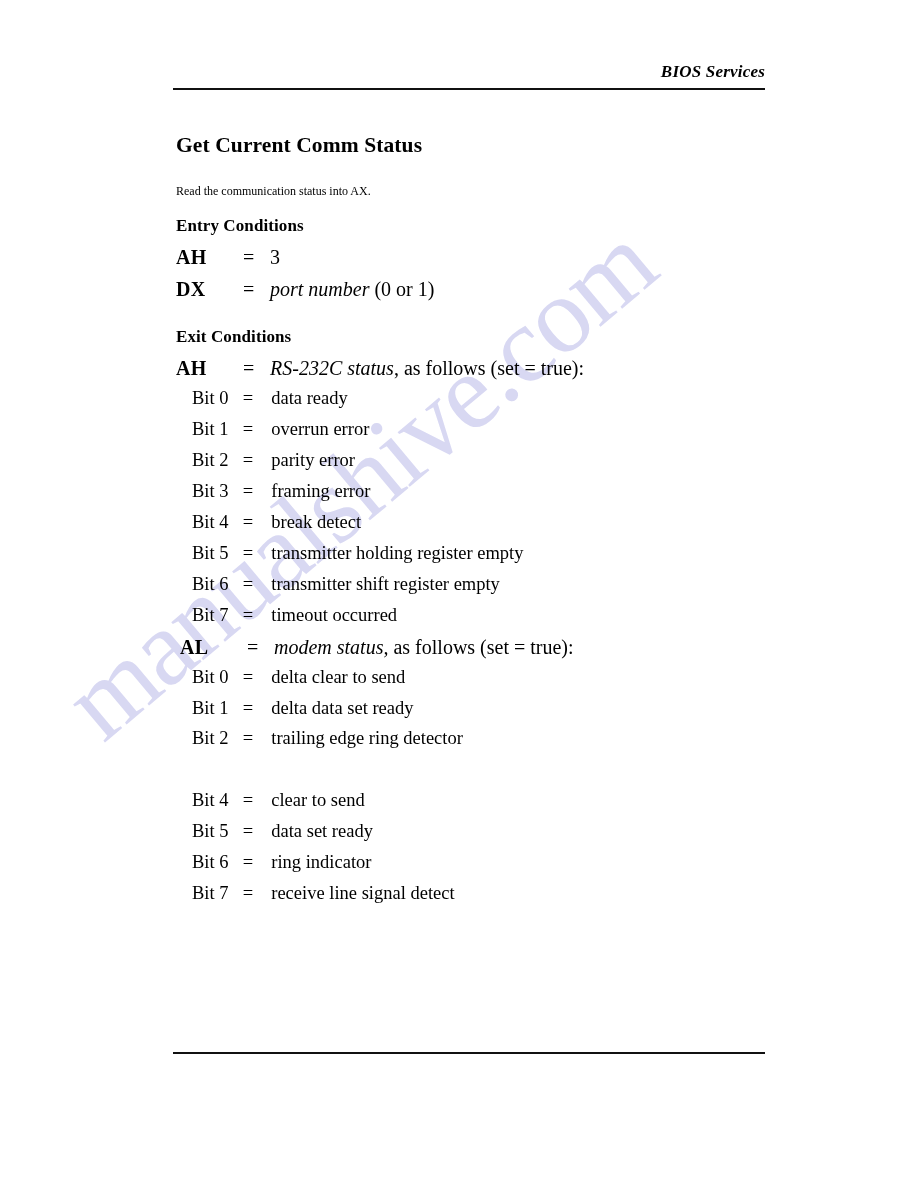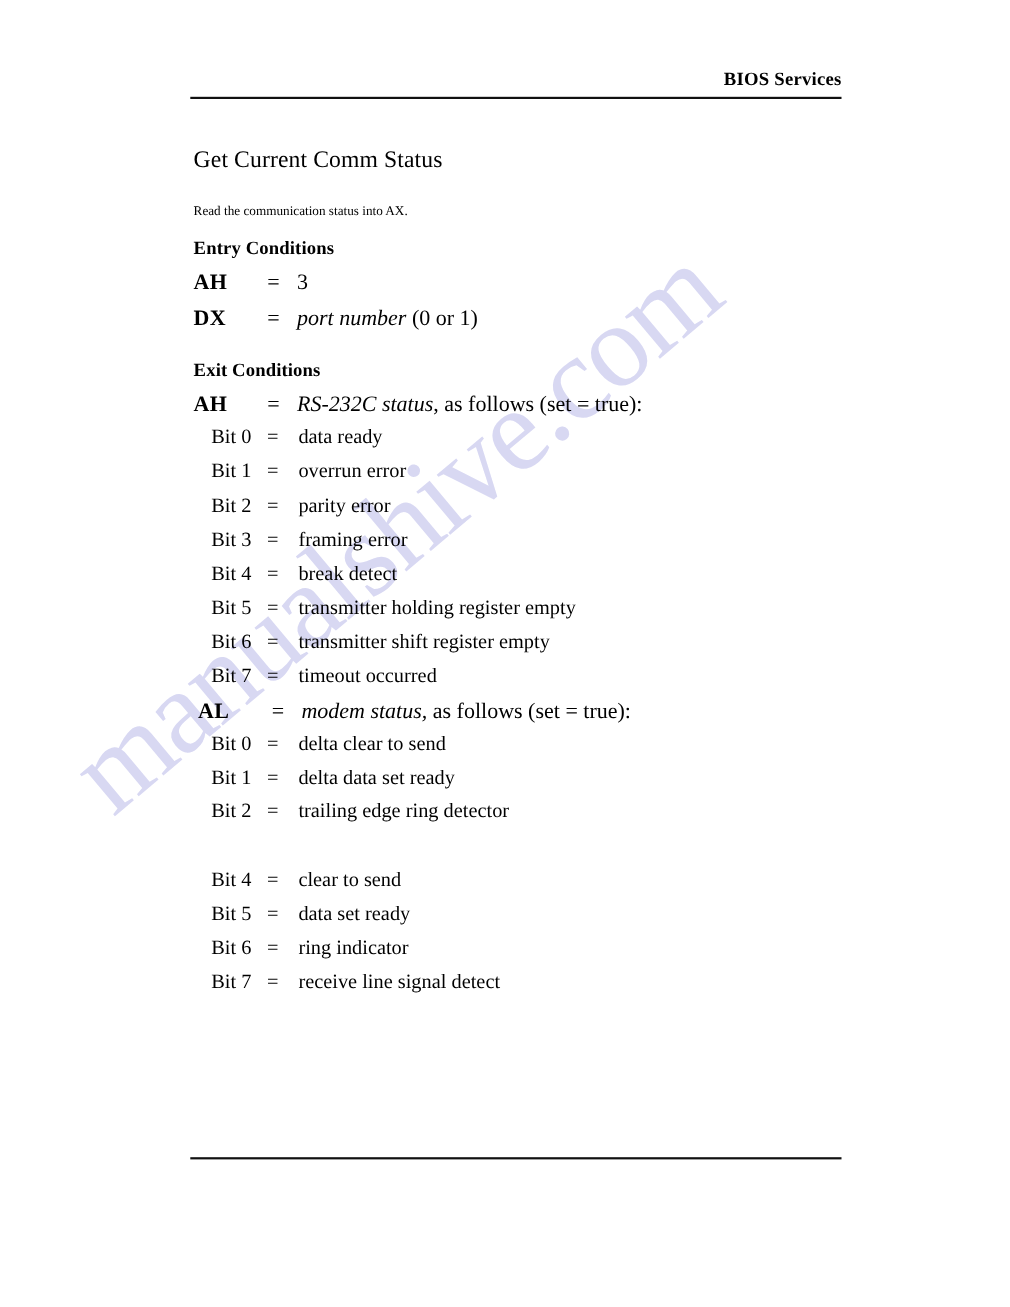--- a/index.html
+++ b/index.html
@@ -59,41 +59,42 @@
 
   
   .runhead {
     position: absolute;
     left: 173px;
     top: 62px;
     width: 592px;
     text-align: right;
   }
   .runhead-text {
+    font-style: italic;
     font-weight: 700;
     font-size: 17px;
     letter-spacing: 0.2px;
     margin-left: 35px;
   }
   .rule-top {
     position: absolute;
     left: 173px;
     top: 88px;
     width: 592px;
     height: 0;
     border-top: 2.2px solid #111111;
   }
 
   
   .section-title {
     position: absolute;
     left: 176px;
     top: 133px;
     font-size: 21.5px;
-    font-weight: 400;
+    font-weight: 700;
     letter-spacing: 0.1px;
   }
   .section-lead {
     position: absolute;
     left: 176px;
     top: 184px;
     font-size: 12px;
   }
 
   .sub-head {

